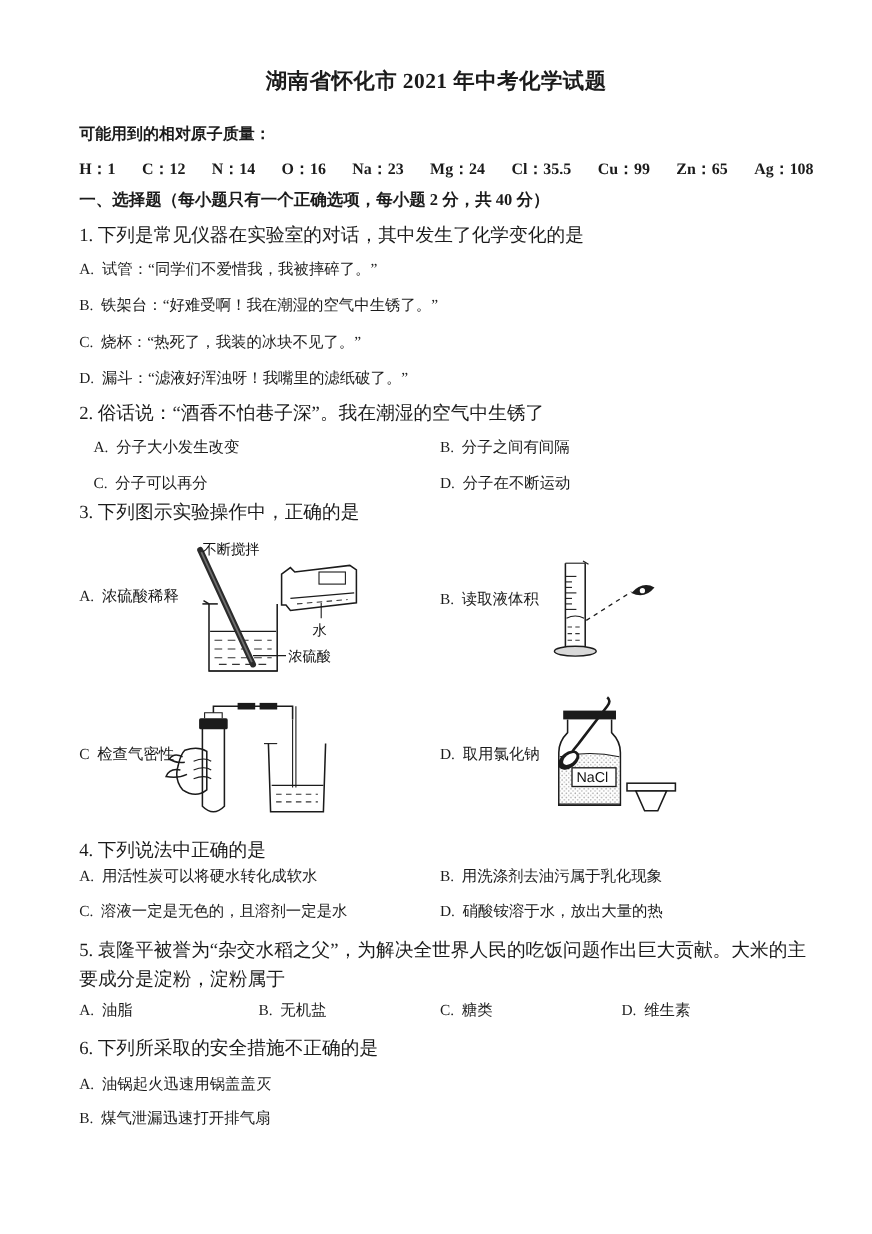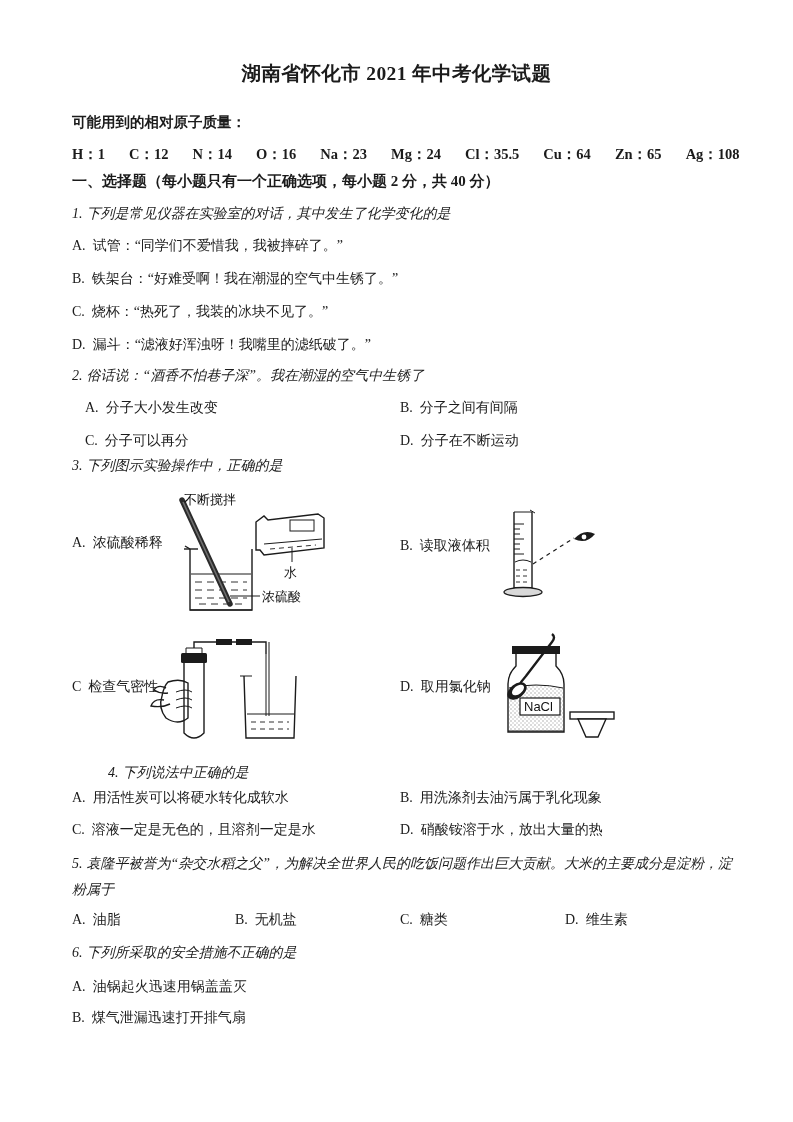--- a/index.html
+++ b/index.html
@@ -47,23 +47,22 @@
     position: absolute;
     left: 72px;
     width: 670px;
     font-size: 15px;
     font-weight: bold;
   }
   .q-stem {
     position: absolute;
     left: 72px;
     width: 668px;
-    font-size: 14px;
+    font-size: 17px;
     line-height: 26px;
-    font-style: italic;
   }
   .q-stem .qnum { margin-right: 4px; }
   .opt {
     position: absolute;
     font-size: 14px;
     line-height: 24px;
     white-space: nowrap;
   }
   .opt .olab { margin-right: 7px; }
   .opt-wide { white-space: normal; }
@@ -83,21 +82,21 @@
   .whitefill { fill: #ffffff; stroke: #1b1b1b; stroke-width: 1.4; }
 </style>
 </head>
 <body>
 
 <div class="page">
 
   <div class="doc-title">湖南省怀化市 2021 年中考化学试题</div>
 
   <div class="masses">
-    <span class="m-lead">可能用到的相对原子质量：</span><span class="m-item">H：1</span><span class="m-item">C：12</span><span class="m-item">N：14</span><span class="m-item">O：16</span><span class="m-item">Na：23</span><span class="m-item">Mg：24</span><span class="m-item">Cl：35.5</span><span class="m-item">Cu：64</span><span class="m-item">Zn：65</span><span class="m-item">Ag：108</span>
+    <span class="m-lead">可能用到的相对原子质量：</span><span class="m-item">H：1</span><span class="m-item">C：12</span><span class="m-item">N：14</span><span class="m-item">O：16</span><span class="m-item">Na：23</span><span class="m-item">Mg：24</span><span class="m-item">Cl：35.5</span><span class="m-item">Cu：99</span><span class="m-item">Zn：65</span><span class="m-item">Ag：108</span>
   </div>
 
   <div class="section-head" style="top:172px;">一、选择题（每小题只有一个正确选项，每小题 2 分，共 40 分）</div>
 
   <div class="q-stem" style="top:201px;">
     <span class="qnum">1.</span><span>下列是常见仪器在实验室的对话，其中发生了化学变化的是</span>
   </div>
   <div class="opt" style="left:72px; top:234px;">
     <span class="olab">A.</span><span>试管：“同学们不爱惜我，我被摔碎了。”</span>
   </div>
@@ -285,21 +284,21 @@
         <ellipse cx="28" cy="58" rx="7" ry="4" transform="rotate(-38 28 58)" fill="#ffffff"></ellipse>
       </g>
 
       <g>
         <rect class="whitefill" x="80" y="80" width="44" height="7"></rect>
         <path class="whitefill" d="M88 87 L116 87 L108 105 L96 105 Z"></path>
       </g>
     </svg>
   </div>
 
-  <div class="q-stem" style="top:760px;margin-left:36px;">
+  <div class="q-stem" style="top:760px;">
     <span class="qnum">4.</span><span>下列说法中正确的是</span>
   </div>
   <div class="opt" style="left:72px; top:786px;">
     <span class="olab">A.</span><span>用活性炭可以将硬水转化成软水</span>
   </div>
   <div class="opt" style="left:400px; top:786px;">
     <span class="olab">B.</span><span>用洗涤剂去油污属于乳化现象</span>
   </div>
   <div class="opt" style="left:72px; top:818px;">
     <span class="olab">C.</span><span>溶液一定是无色的，且溶剂一定是水</span>

